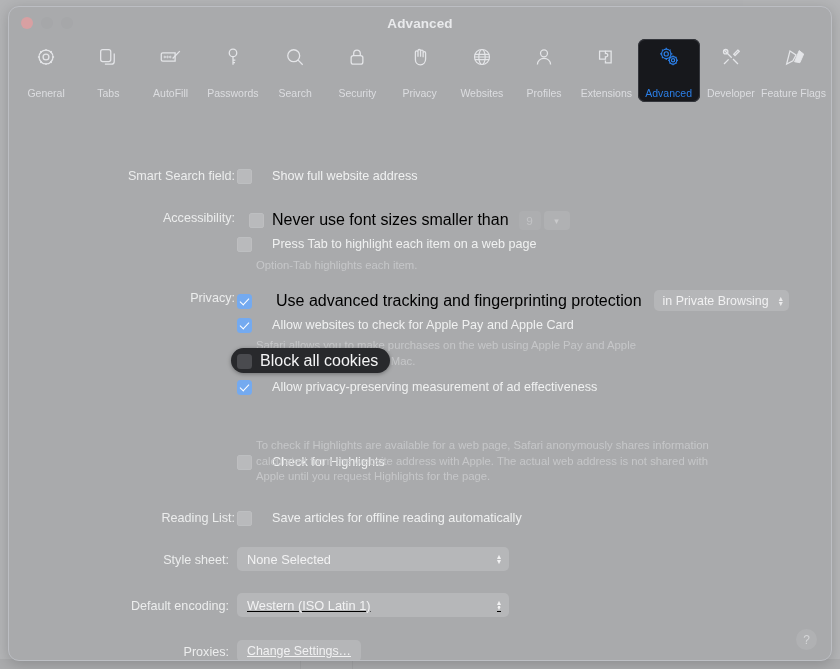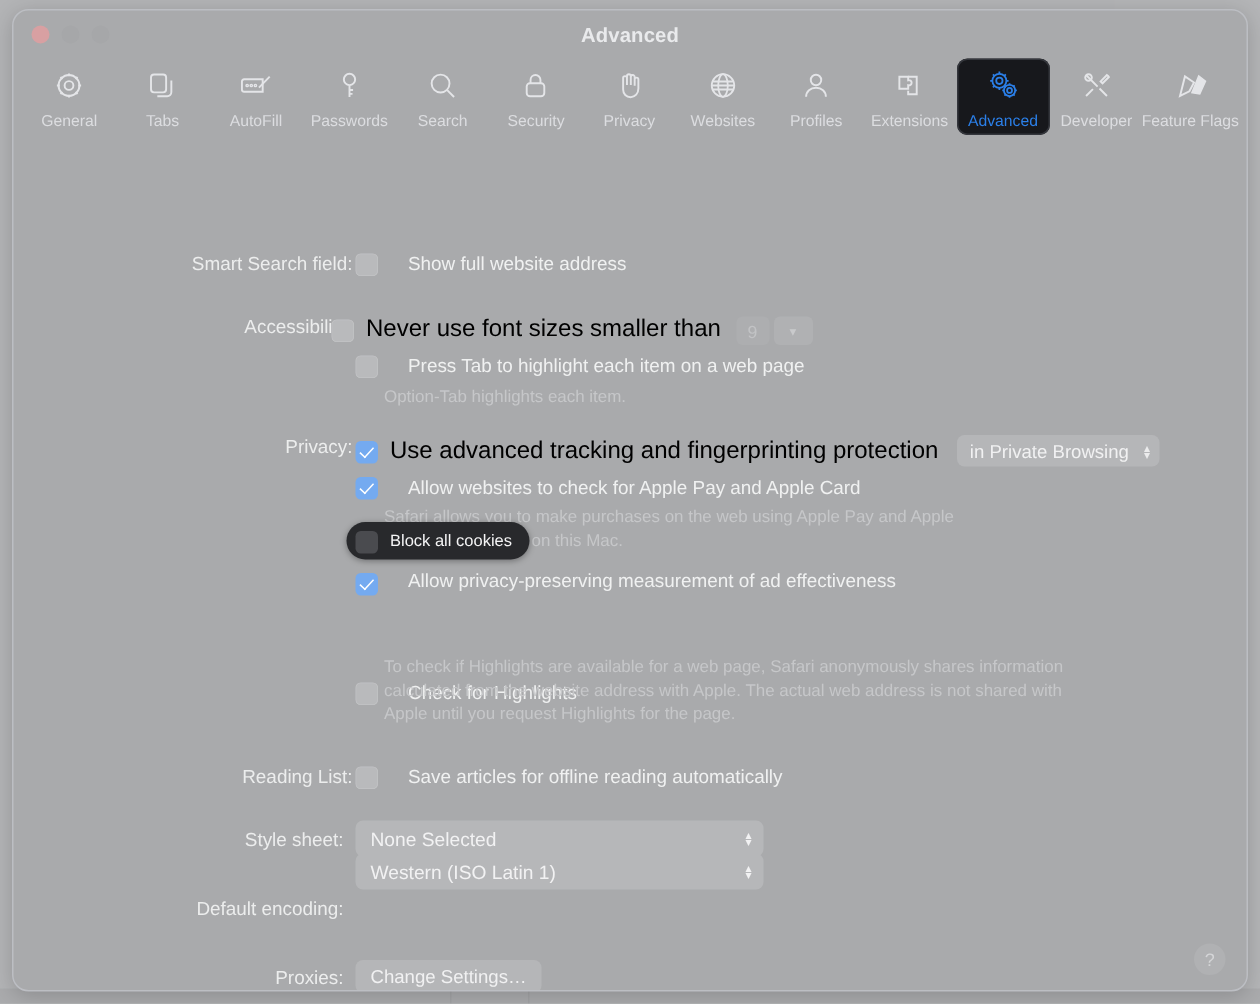--- a/index.html
+++ b/index.html
@@ -62,21 +62,21 @@
   }
   .tb-item {
     width: 63px;
     display: flex; flex-direction: column; align-items: center;
     padding: 5px 0 3px 0;
     border-radius: 7px;
     cursor: default;
   }
   .tb-item .ico { height: 26px; display:flex; align-items:center; justify-content:center; }
   .tb-item .lbl {
-    margin-top: 5px;
+    margin-top: 17px;
     font-size: 10.5px;
     color: #dcdde0;
     white-space: nowrap;
   }
   .tb-item.selected {
     background: #17181c;
     box-shadow: inset 0 0 0 1px #34363c;
   }
   .tb-item.selected .lbl { color: #2b7fe8; }
   .tb-item svg { display:block; }
@@ -159,20 +159,21 @@
   }
 
   .btn {
     background: #b5b6b8;
     border-radius: 5px;
     height: 22px;
     display: inline-flex; align-items: center;
     padding: 0 10px;
     font-size: 12.4px; color: #f1f1f2;
     cursor: default;
+    text-decoration: underline;
   }
 
   .stepper-wrap { display:flex; align-items:center; gap:3px; margin-left: 10px; position:relative; top:1px;}
   .stepper-val {
     width: 22px; height: 19px;
     background: #adaeb0;
     border-radius: 4px;
     font-size: 11.8px; color: #c2c3c5;
     display:flex; align-items:center; justify-content:center;
   }
@@ -189,21 +190,21 @@
     position: absolute;
     left: 222px; top: 341px;
     height: 25px;
     background: #28292c;
     border-radius: 12.5px;
     display: flex; align-items: center;
     padding: 0 12px 0 6px;
     gap: 8px;
     box-shadow: 0 1px 4px rgba(0,0,0,.35);
   }
-  #block-cookies-row .txt { color: #f4f4f5; font-size: 11px; text-align: center; }
+  #block-cookies-row .txt { color: #f4f4f5; font-size: 16px; text-align: center; }
 
   #help-btn {
     position: absolute;
     right: 14px; bottom: 12px;
     width: 21px; height: 21px;
     border-radius: 50%;
     background: #b0b1b3;
     display:flex; align-items:center; justify-content:center;
     font-size: 12px; color: #d4d5d7;
     cursor: default;
@@ -378,21 +379,21 @@
         <div class="rlabel" style="width:226px;">Smart Search field:</div>
       </div>
       <div class="row cbrow" style="left:228px; top:71px;">
         <span class="cb"></span>
         <span class="txt">Show full website address</span>
       </div>
 
       <div class="row" style="left:0; top:114px; width:226px;">
         <div class="rlabel" style="width:226px;">Accessibility:</div>
       </div>
-      <div class="row" style="left:212px; top:113px; align-items:center;">
+      <div class="row" style="left:240px; top:113px; align-items:center;">
         <span class="cb"></span>
         <span class="txt" style="margin-left:8px;">Never use font sizes smaller than</span>
         <span class="stepper-wrap">
           <span class="stepper-val">9</span>
           <span class="stepper-btn">
               <span>▾</span>
             </span>
         </span>
       </div>
 
@@ -402,39 +403,39 @@
       </div>
       <div class="row" style="left:247px; top:161px; width:420px;">
         <div class="hint">Option-Tab highlights each item.</div>
       </div>
 
       <div class="row" style="left:0; top:194px; width:226px;">
         <div class="rlabel" style="width:226px;">Privacy:</div>
       </div>
       <div class="row" style="left:228px; top:193px; align-items:center;">
         <span class="cb checked"></span>
-        <span class="txt" style="margin-left:8px;">Use advanced tracking and fingerprinting protection</span>
+        <span class="txt" style="margin-left:24px;">Use advanced tracking and fingerprinting protection</span>
         <span class="popup" style="margin-left:12px;">
           <span>in Private Browsing</span>
           <span class="chev">
               <span>▴</span>
               <span>▾</span>
             </span>
         </span>
       </div>
 
       <div class="row cbrow" style="left:228px; top:220px;">
         <span class="cb checked"></span>
         <span class="txt">Allow websites to check for Apple Pay and Apple Card</span>
       </div>
       <div class="row" style="left:247px; top:241px; width:380px;">
         <div class="hint">Safari allows you to make purchases on the web using Apple Pay and Apple Card with Touch ID on this Mac.</div>
       </div>
 
-      <div class="row cbrow" style="left:228px; top:282px;align-items:flex-end;">
+      <div class="row cbrow" style="left:228px; top:282px;">
         <span class="cb checked"></span>
         <span class="txt">Allow privacy-preserving measurement of ad effectiveness</span>
       </div>
 
       <div class="row cbrow" style="left:228px; top:320px;margin-top:37px;">
         <span class="cb"></span>
         <span class="txt">Check for Highlights</span>
       </div>
       <div class="row" style="left:247px; top:341px; width:483px;">
         <div class="hint">To check if Highlights are available for a web page, Safari anonymously shares information calculated from the website address with Apple. The actual web address is not shared with Apple until you request Highlights for the page.</div>
@@ -457,21 +458,21 @@
           <span class="chev" style="display:flex;flex-direction:column;line-height:5px;">
               <span style="font-size:8px;">▴</span>
               <span style="font-size:8px;">▾</span>
             </span>
         </div>
       </div>
 
       <div class="row" style="left:0; top:502px; width:220px;">
         <div class="rlabel" style="width:220px;">Default encoding:</div>
       </div>
-      <div class="row" style="left:228px; top:472px;">
+      <div class="row" style="left:228px; top:496px;text-decoration:underline;">
         <div class="wide-popup">
           <span>Western (ISO Latin 1)</span>
           <span class="chev" style="display:flex;flex-direction:column;line-height:5px;">
               <span style="font-size:8px;">▴</span>
               <span style="font-size:8px;">▾</span>
             </span>
         </div>
       </div>
 
       <div class="row" style="left:0; top:548px; width:220px;">

